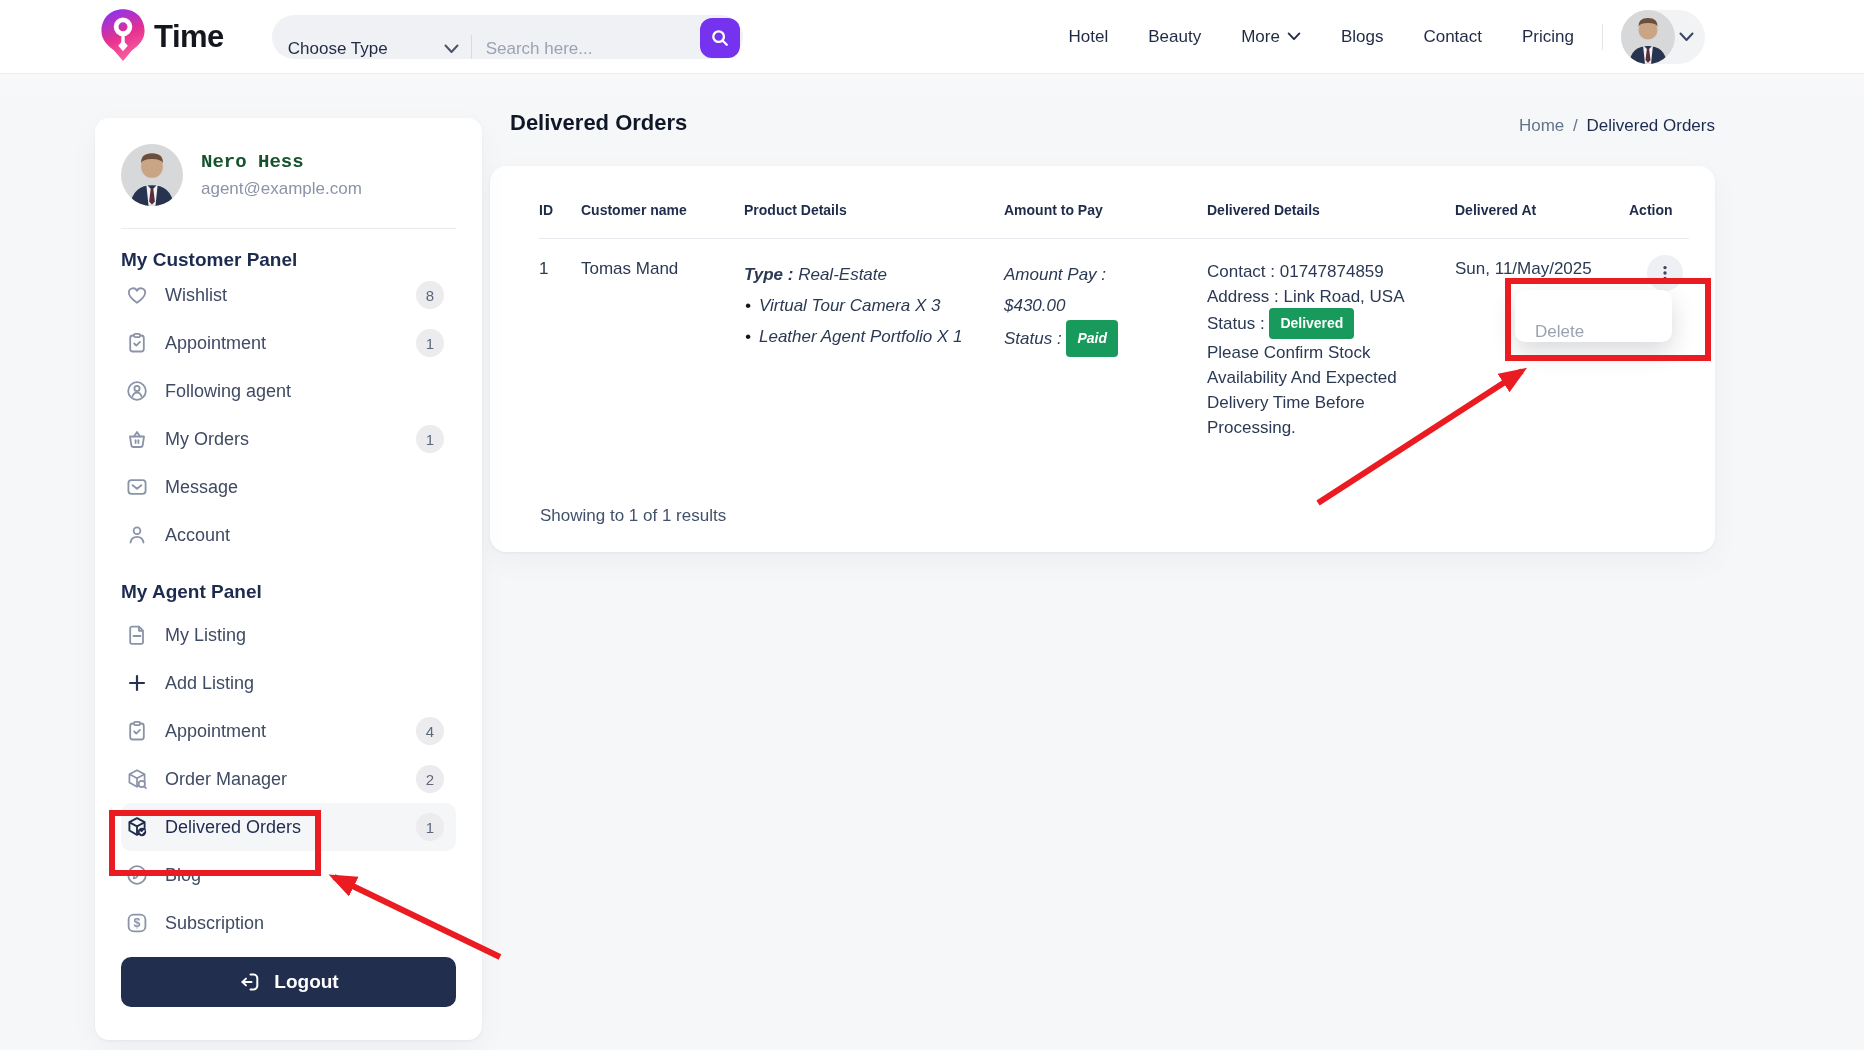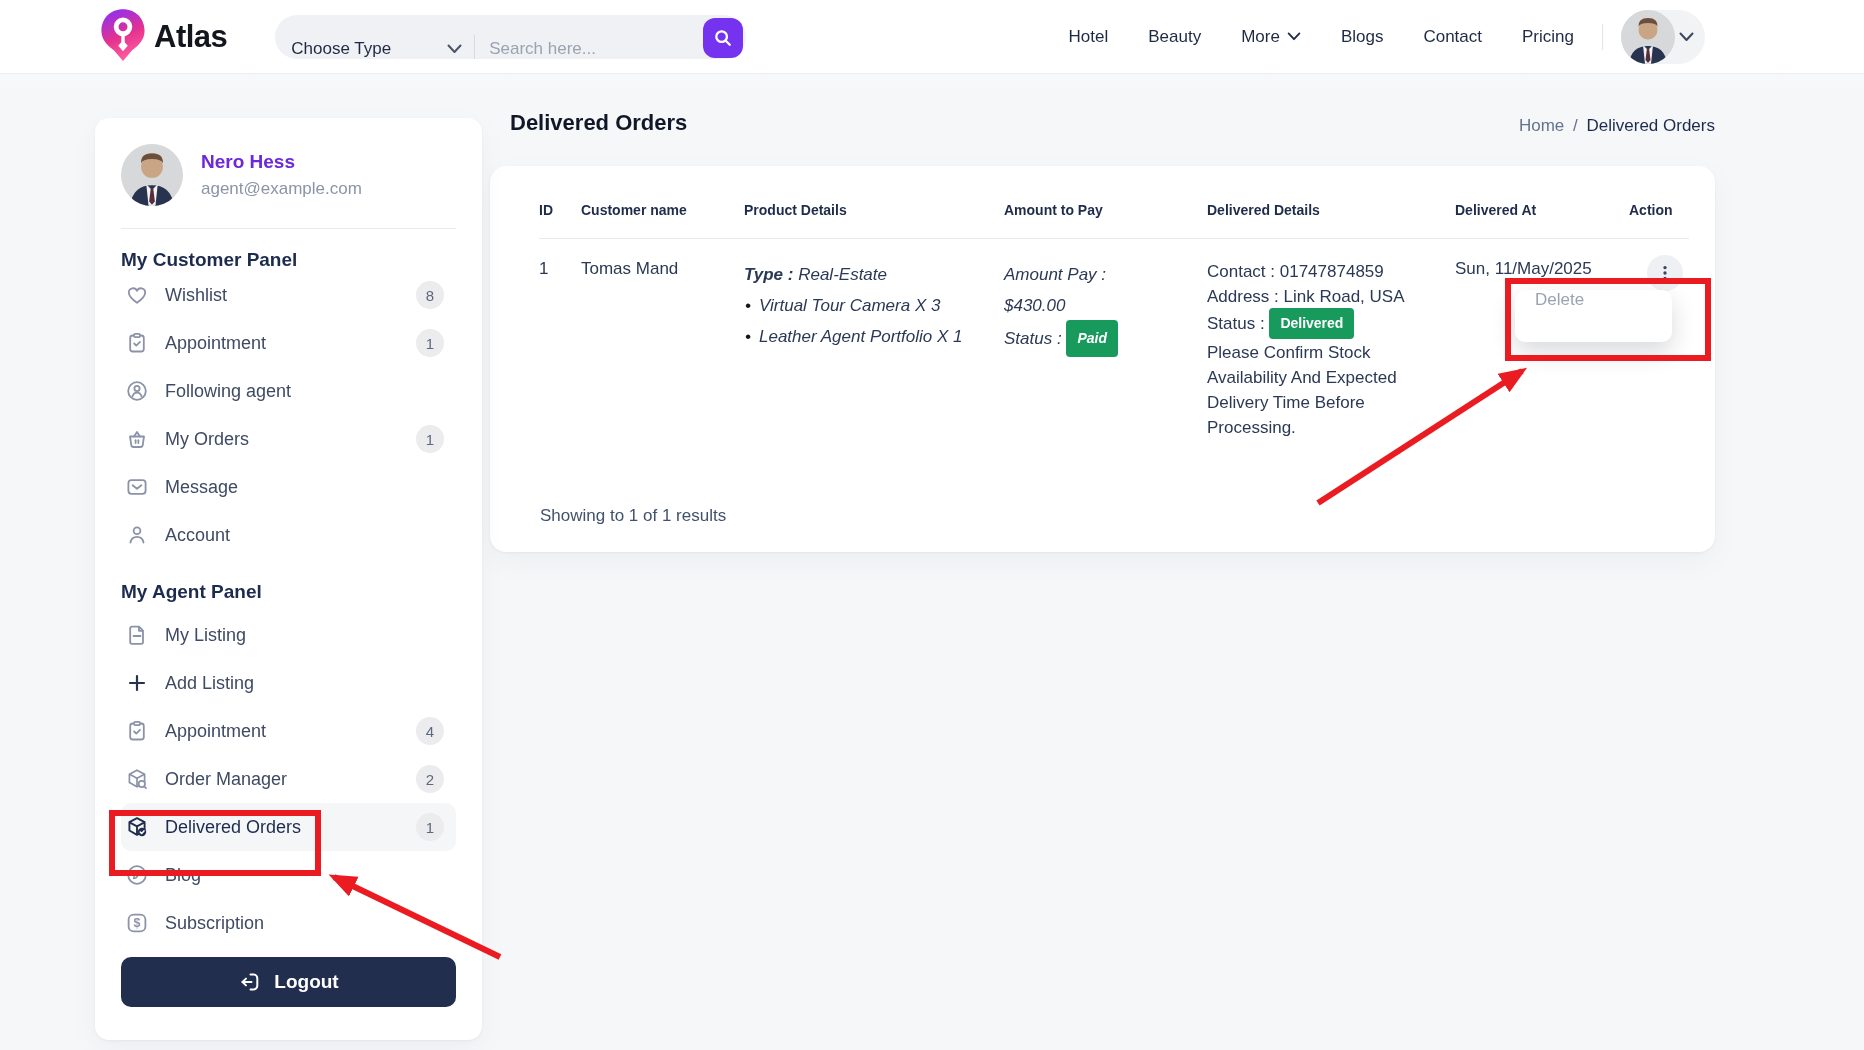--- a/index.html
+++ b/index.html
@@ -21,21 +21,21 @@
   .nav-link { cursor:pointer; display:flex; align-items:center; gap:7px; }
   .nav-sep { width:1px; height:26px; background:#e3e5ea; margin-left:28px; }
   .user-pill { margin-left:18px; margin-right:159px; width:84px; height:54px; background:#f2f3f5; border-radius:27px; display:flex; align-items:center; cursor:pointer; }
   .user-pill .avatar { width:54px; height:54px; border-radius:50%; overflow:hidden; flex:0 0 auto; }
   .user-pill .chev { margin-left:4px; }
 
   
   .sidebar { position:absolute; left:95px; top:118px; width:387px; height:922px; background:#fff; border-radius:14px; box-shadow:0 1px 3px rgba(16,24,40,.05), 0 10px 30px rgba(16,24,40,.04); padding:26px; z-index:1; }
   .profile { display:flex; align-items:center; gap:18px; }
   .profile .avatar { width:62px; height:62px; border-radius:50%; overflow:hidden; flex:0 0 auto; }
-  .p-name { font-size:19px; font-weight:700; color:#6d28d9; margin-bottom:6px; }
+  .p-name { font-size:19px; font-weight:700; color:#14532d; margin-bottom:6px;font-family:Liberation Mono, monospace; }
   .p-mail { font-size:17px; color:#8b94a7; }
   .s-hr { border:none; border-top:1px solid #e8eaef; margin:22px 0 0 0; }
   .s-head { font-size:19px; font-weight:700; color:#1d2b4f; margin-top:14px; }
   .s-head.first { margin-top:20px; }
   .s-head.second { margin-top:22px; margin-bottom:8px; }
   .s-item { height:48px; display:flex; align-items:center; gap:16px; color:#3f4a63; font-size:18px; cursor:pointer; border-radius:10px; padding:0 12px 0 4px; }
   .s-item .s-ic { width:24px; height:24px; display:flex; align-items:center; justify-content:center; color:#8a93a8; flex:0 0 auto; }
   .s-item.dark-ic .s-ic { color:#28324e; }
   .s-item .s-bd { margin-left:auto; min-width:28px; height:28px; border-radius:50%; background:#ececef; color:#5e687c; font-size:15px; display:flex; align-items:center; justify-content:center; }
   .s-item.active { background:#f5f6f8; }
@@ -64,21 +64,21 @@
   .lh31 { line-height:31px;font-style:italic; }
   .lh25 { line-height:25px; }
   .bold { font-weight:700; }
   .bullet { position:relative; padding-left:15px; }
   .bullet::before { content:"•"; position:absolute; left:1px; color:#13161d; }
   .badge-pill { display:inline-flex; align-items:center; justify-content:center; background:#189a5c; color:#fff; font-size:14px; font-weight:700; border-radius:4px; padding:3px 11px; transform:translateY(-1px); }
   .dots-btn { width:36px; height:36px; border-radius:50%; border:none; background:#eef0f4; display:flex; align-items:center; justify-content:center; cursor:pointer; margin-left:18px; margin-top:-4px; }
   .t-footer { position:absolute; left:50px; bottom:26px; font-size:17px; color:#42526b;margin-top:36px; }
 
   
-  .action-menu { position:absolute; left:1515px; top:290px; width:157px; height:52px; background:#fff; border-radius:10px; box-shadow:0 10px 25px rgba(16,24,40,.16); z-index:5; display:flex; align-items:flex-start; padding-left:20px; }
+  .action-menu { position:absolute; left:1515px; top:290px; width:157px; height:52px; background:#fff; border-radius:10px; box-shadow:0 10px 25px rgba(16,24,40,.16); z-index:5; display:flex; align-items:flex-end; padding-left:20px; }
   .action-menu .menu-item { font-size:17px; color:#9aa3b2; cursor:pointer; }
 
   
   .anno { position:absolute; inset:0; width:1864px; height:1050px; z-index:10; pointer-events:none; }
 
   .chev-svg { display:block; }
 </style>
 </head>
 <body>
 
@@ -94,21 +94,21 @@
               <stop offset="0.55" stop-color="#e5318f"></stop>
               <stop offset="1" stop-color="#ff5fa0"></stop>
             </linearGradient>
           </defs>
           <path d="M24 1 C37 1 46.5 10.5 46.5 23.5 C46.5 32.5 41 38.5 33.5 43.8 L24 55 L14.5 43.8 C7 38.5 1.5 32.5 1.5 23.5 C1.5 10.5 11 1 24 1 Z" fill="url(#lg)"></path>
           <circle cx="24" cy="19.5" r="7.2" fill="none" stroke="#ffffff" stroke-width="5"></circle>
           <line x1="24" y1="27" x2="24" y2="36" stroke="#ffffff" stroke-width="3.6"></line>
           <path d="M24 33.4 l5 5.8 l-5 5.8 l-5 -5.8 Z" fill="#ffffff"></path>
         </svg>
       </span>
-      <span class="brand-name">Atlas</span>
+      <span class="brand-name">Time</span>
     </div>
 
     <div class="searchbar">
       <button class="type-select">
         <span>Choose Type</span>
         <svg class="chev-svg" width="15" height="10" viewBox="0 0 15 10">
             <polyline points="1.5,1.5 7.5,8 13.5,1.5" fill="none" stroke="#4a5568" stroke-width="2" stroke-linecap="round" stroke-linejoin="round"></polyline>
           </svg>
       </button>
       <span class="v-div"></span>

